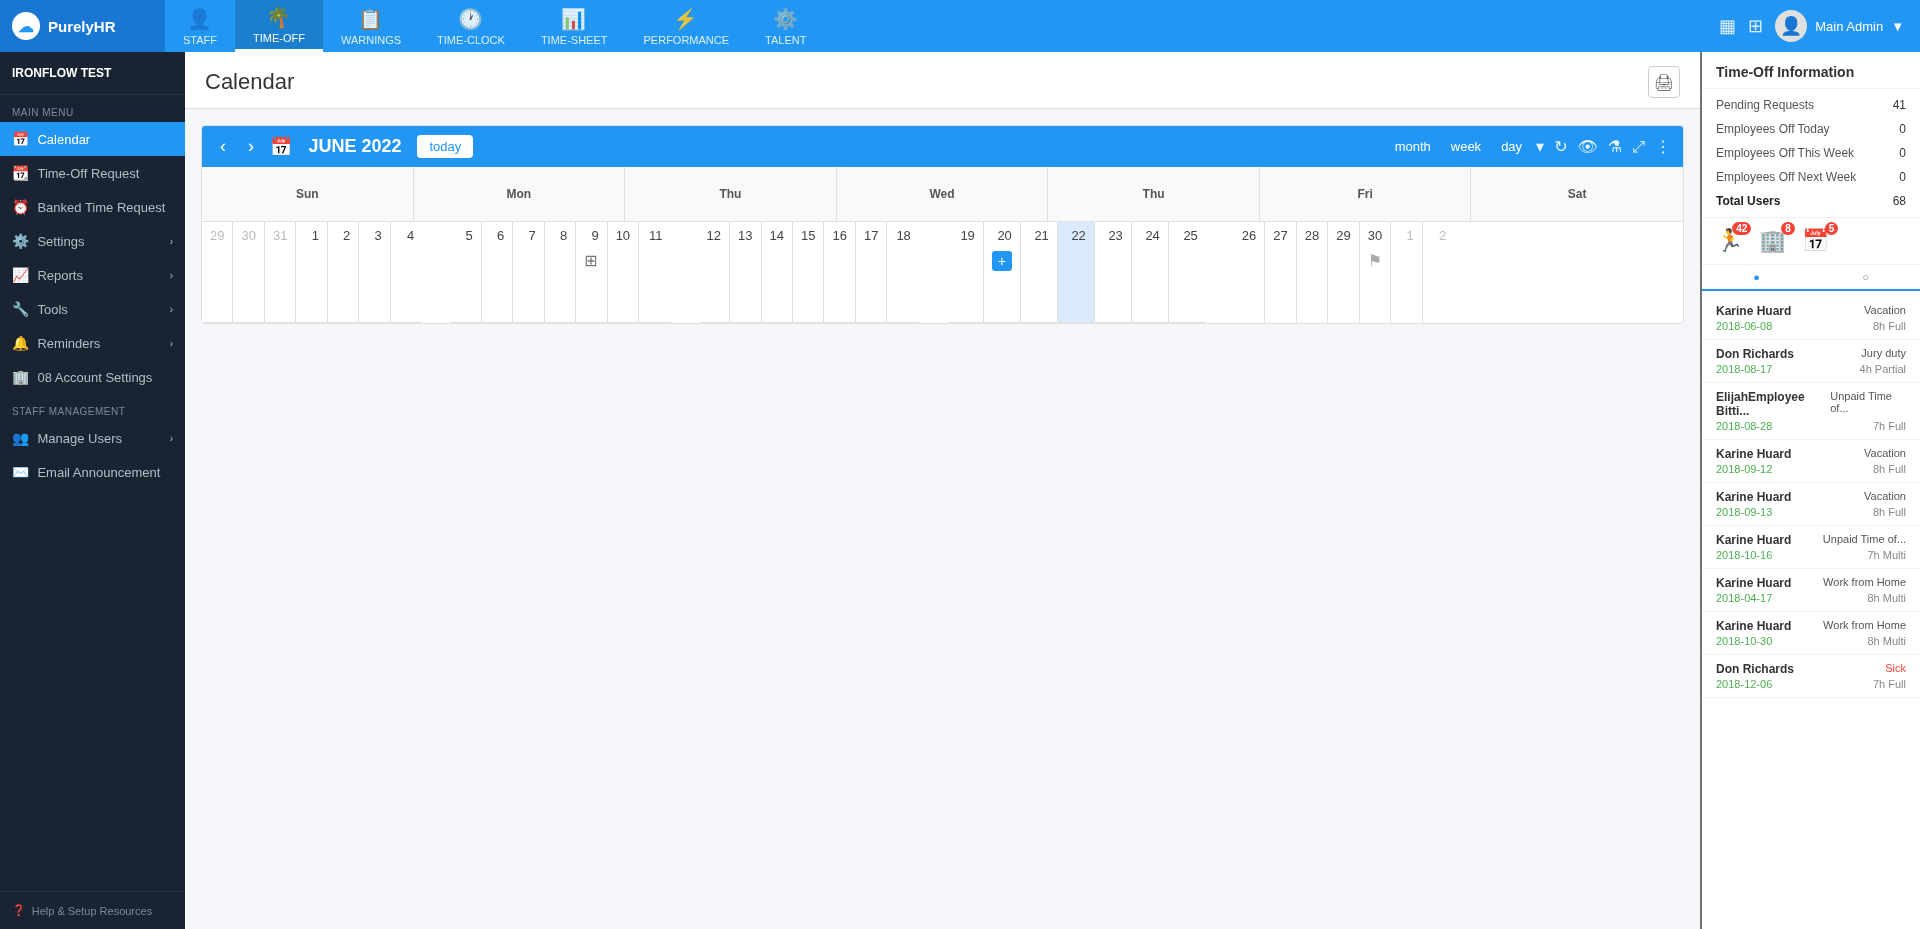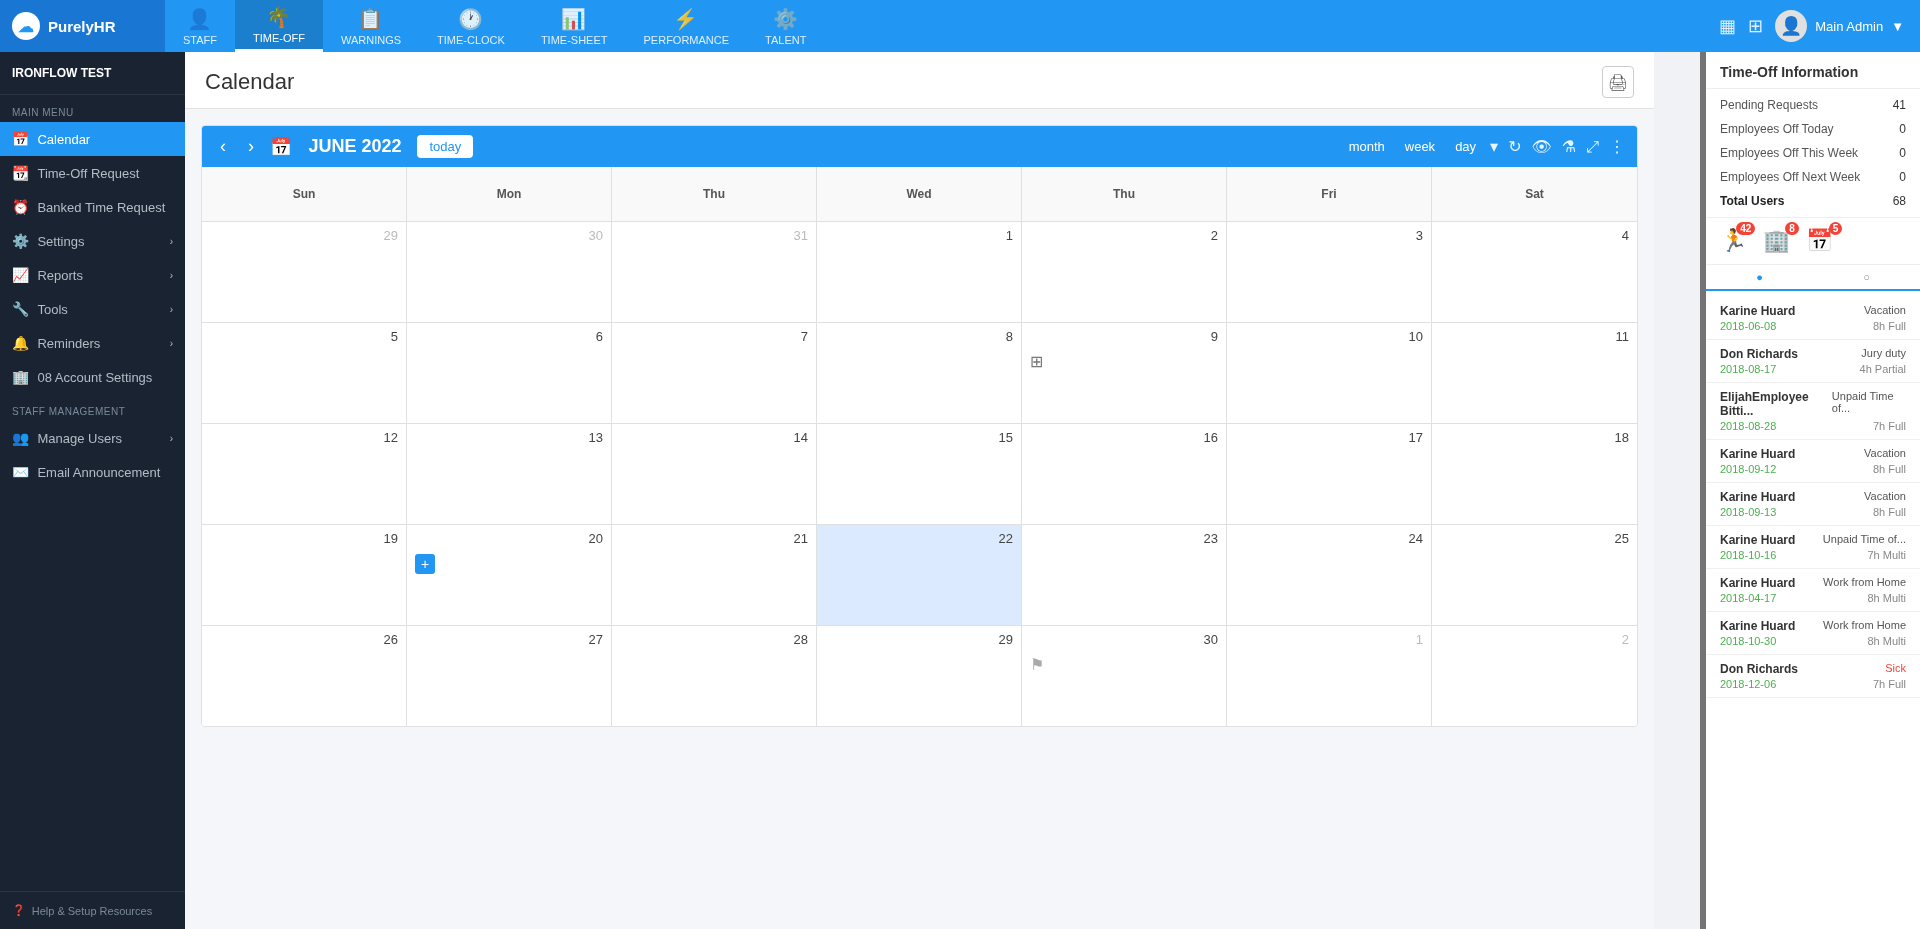--- a/index.html
+++ b/index.html
@@ -264,21 +264,22 @@
       text-align: center;
       padding: 20px 0;
       font-weight: 600;
       font-size: 12px;
       color: #555;
       border-right: 1px solid #e0e0e0;
     }
     .cal-day-header:last-child { border-right: none; }
     .cal-weeks {
       display: flex;
-      flex-direction: column;
+      flex-direction: row;
+      gap: 28px;
     }
     .cal-week {
       display: grid;
       grid-template-columns: repeat(7, 1fr);
       border-bottom: 1px solid #e0e0e0;
     }
     .cal-week:last-child { border-bottom: none; }
     .cal-cell {
       min-height: 100px;
       border-right: 1px solid #e0e0e0;
@@ -316,26 +317,25 @@
     .cal-flag-icon {
       font-size: 16px;
       color: #aaa;
       margin-top: 8px;
     }
 
     
     .right-panel {
       width: 220px;
       background: white;
-      border-left: 6px solid #737373;
+      border-left: 2px solid #737373;
       flex-shrink: 0;
       display: flex;
       flex-direction: column;
       overflow: hidden;
-      margin-left: 46px;
     }
     .right-panel-header {
       padding: 12px 14px 8px;
       font-size: 14px;
       font-weight: 600;
       color: #333;
       border-bottom: 1px solid #eee;
     }
     .right-panel-stats {
       padding: 4px 0;

